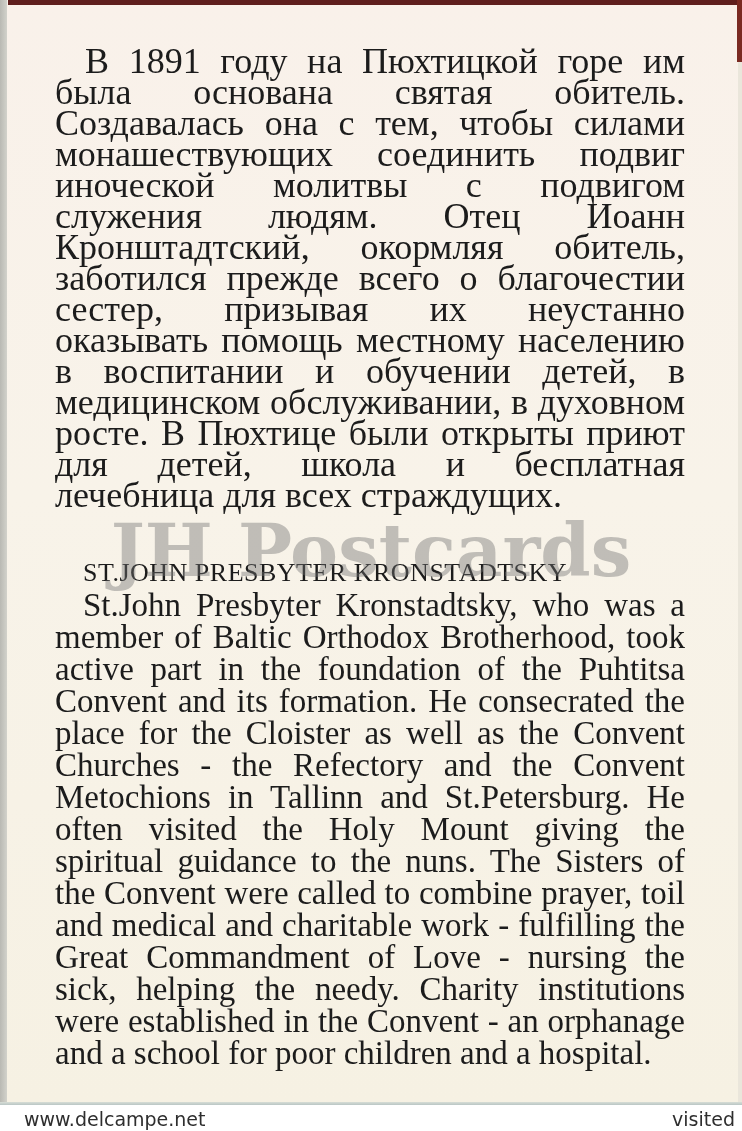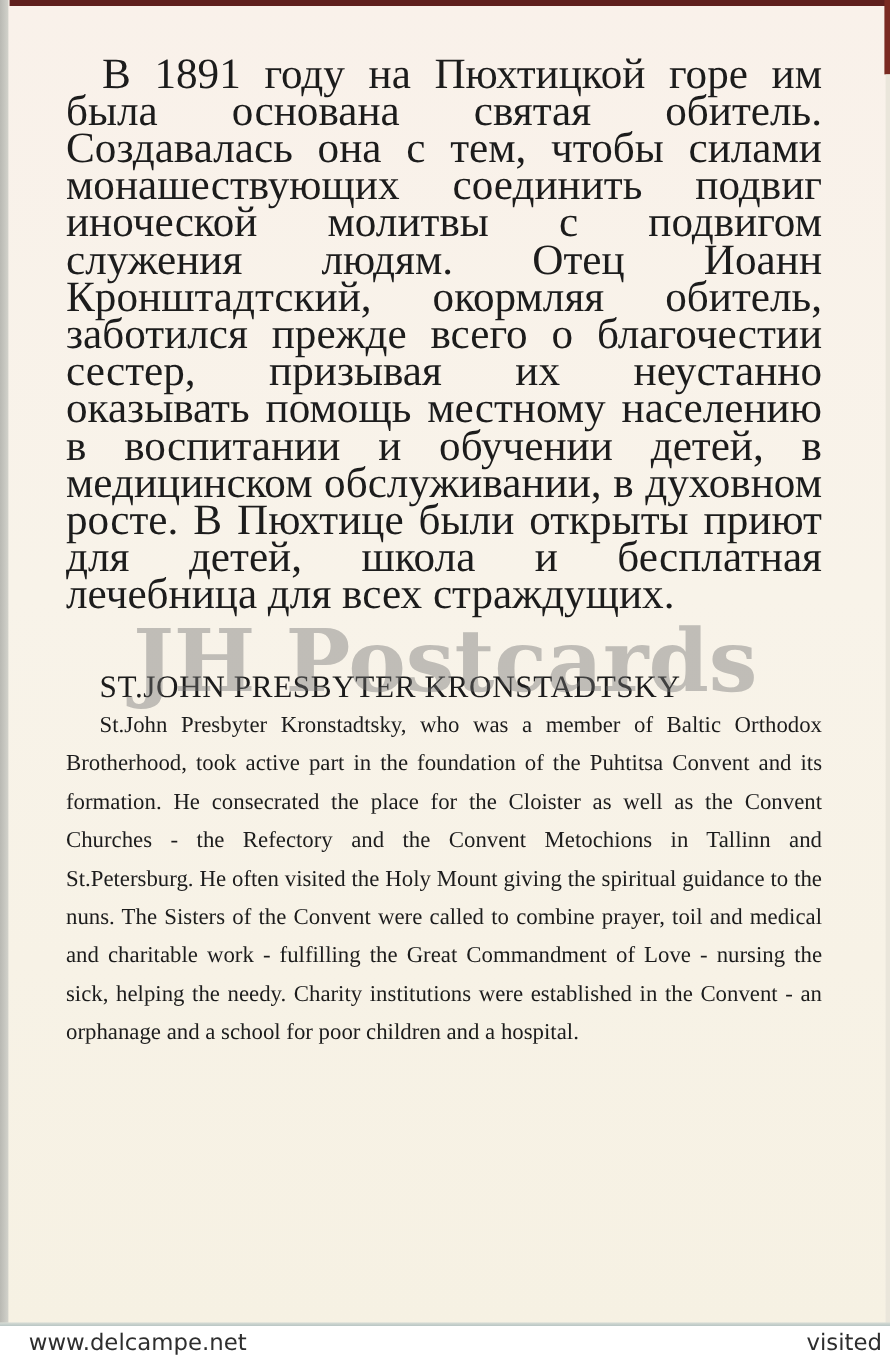--- a/index.html
+++ b/index.html
@@ -93,21 +93,21 @@
     margin: 46px 0 0 0;
     font-size: 26px;
     font-weight: normal;
     line-height: 32px;
     letter-spacing: 0.5px;
     text-indent: 28px;
     white-space: nowrap;
   }
   .en-body {
     margin: 0;
-    font-size: 19px;
+    font-size: 33px;
     line-height: 32px;
     text-align: justify;
     text-indent: 28px;
   }
   
   .center-watermark {
     position: absolute;
     left: 0;
     top: 508px;
     width: 742px;

